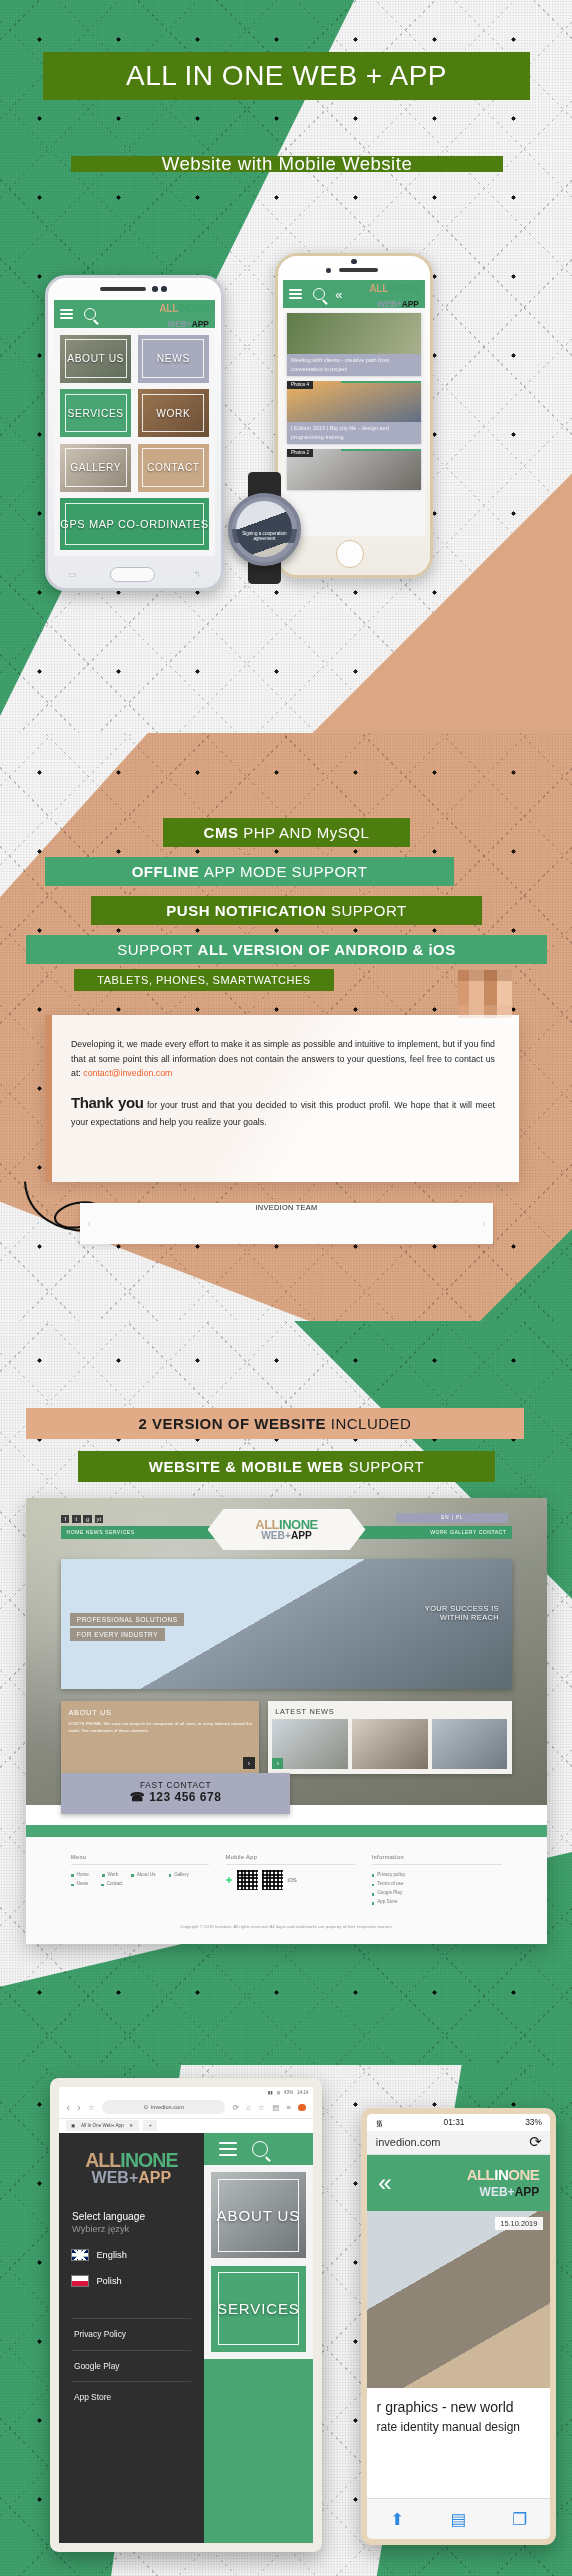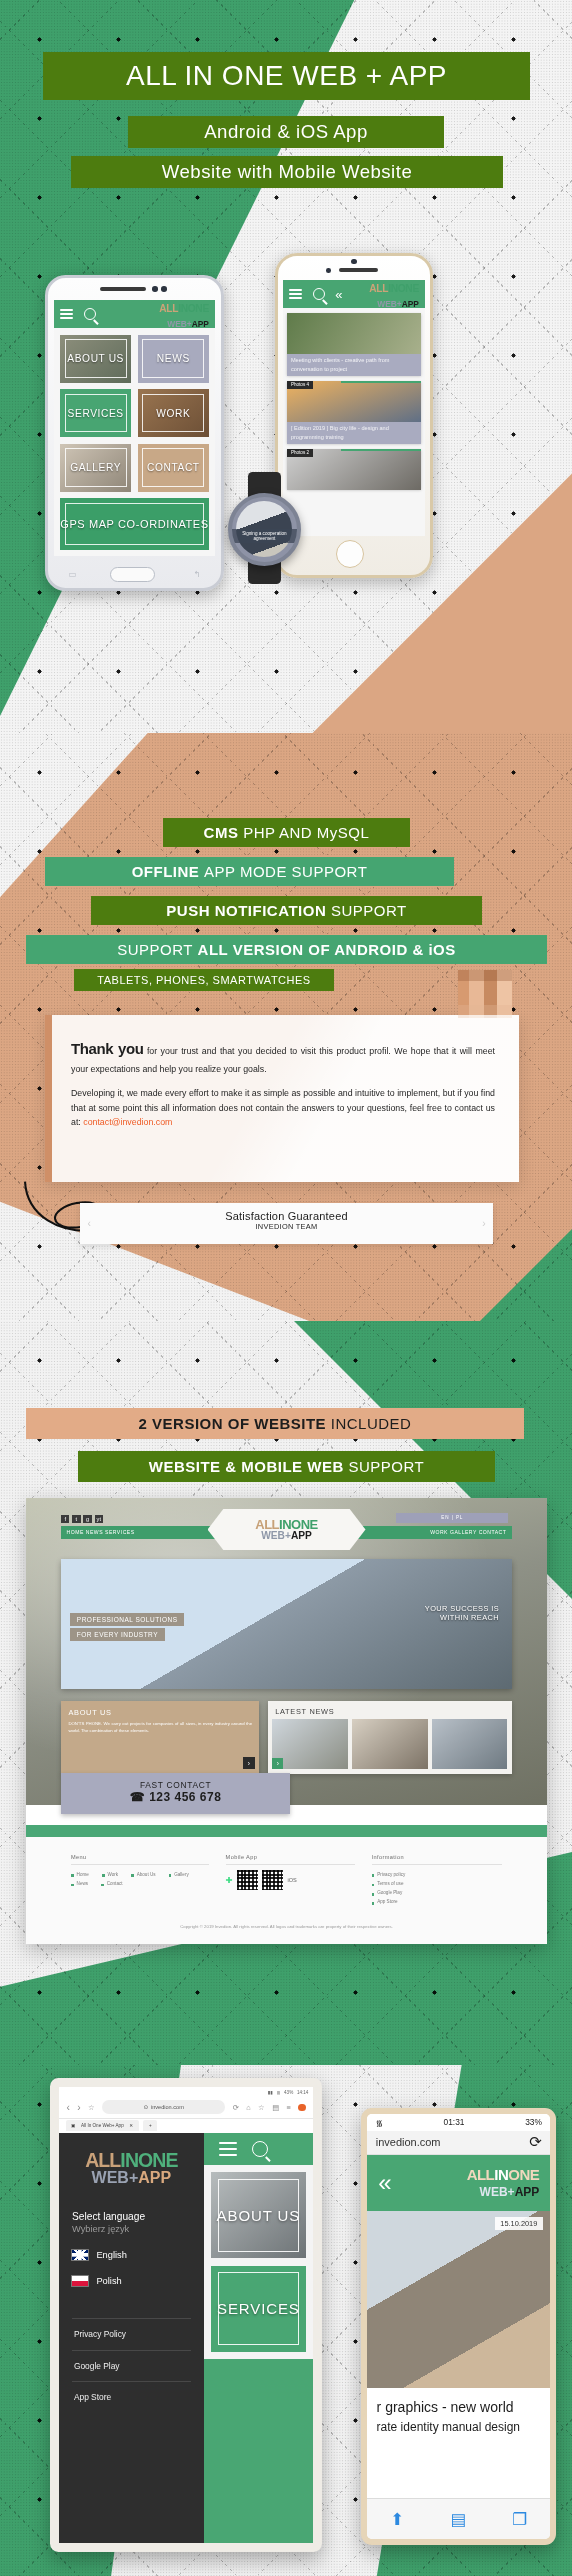--- a/index.html
+++ b/index.html
@@ -49,21 +49,21 @@
   .band {
     position:absolute; display:flex; align-items:center; justify-content:center;
     color:#fff; white-space:nowrap; letter-spacing:0.5px;
   }
   .band.dark { background:#4d7c0f; }
   .band.green { background:#45a571; }
   .band.peach { background:#e2ab87; color:#1d1d1d; }
 
   #b-title { left:43px; top:52px; width:487px; height:48px; font-size:28px; font-weight:300; }
   #b-sub1  { left:128px; top:116px; width:316px; height:32px; font-size:18.6px; font-weight:300; }
-  #b-sub2  { left:71px; top:156px; width:432px; height:32px; font-size:18.6px; font-weight:300; }
+  #b-sub2  { left:71px; top:156px; width:432px; height:16px; font-size:18.6px; font-weight:300; }
 
   
   .phone-android {
     position:absolute; left:45px; top:275px; width:179px; height:316px;
     background:linear-gradient(#fdfdfd,#e9eaee);
     border:3.7px solid #c9ccd4; border-radius:20.5px;
     box-shadow:0 4.6px 15px rgba(0,0,0,.28);
   }
   .pa-speaker { position:absolute; left:52px; top:9.3px; width:46px; height:3.7px; background:#3a3a3a; border-radius:1.9px; }
   .pa-cam  { position:absolute; left:104px; top:8.4px; width:5.6px; height:5.6px; background:#2d3440; border-radius:50%; }
@@ -341,21 +341,20 @@
 
 <section class="sec-head">
   <div class="bg-base"></div>
   <div class="green-wedge"></div>
   <div class="dotgrid"></div>
   <div class="diamonds"></div>
   <div class="diamond-dots"></div>
   <div class="peach-wedge"></div>
 
   <div class="band dark" id="b-title">ALL IN ONE WEB + APP</div>
-  <div class="band dark" id="b-sub1">Android &amp; iOS App</div>
   <div class="band dark" id="b-sub2">Website with Mobile Website</div>
 
   <div class="phone-android">
     <div class="pa-speaker"></div>
     <div class="pa-cam"></div>
     <div class="pa-cam2"></div>
     <div class="pa-screen">
       <div class="appbar">
         <span class="ic-burger">
             <i></i>
@@ -454,38 +453,37 @@
   <div class="band dark" id="f-tab">
     <span class="thin">TABLETS, PHONES, SMARTWATCHES</span>
   </div>
 
   <div class="thanks">
     <div class="accent-l"></div>
     <div class="pixelface"></div>
     <div class="sheen"></div>
     <div class="body">
       <p>
-        <span class="big">Thank you</span><span> for your trust and that you decided to visit this product profil. We hope that it will meet your expectations and help you realize your goals.</span>
+        <span>Developing it, we made every effort to make it as simple as possible and intuitive to implement, but if you find that at some point this all information does not contain the answers to your questions, feel free to contact us at: </span><span class="mail">contact@invedion.com</span>
       </p>
       <p>
-        <span>Developing it, we made every effort to make it as simple as possible and intuitive to implement, but if you find that at some point this all information does not contain the answers to your questions, feel free to contact us at: </span><span class="mail">contact@invedion.com</span>
+        <span class="big">Thank you</span><span> for your trust and that you decided to visit this product profil. We hope that it will meet your expectations and help you realize your goals.</span>
       </p>
     </div>
   </div>
 
   <svg class="squiggle" viewBox="0 0 120 70">
     <path d="M4 6 C6 42 40 64 86 58" fill="none" stroke="#111" stroke-width="2.2"></path>
     <ellipse cx="62" cy="42" rx="26" ry="13" fill="none" stroke="#111" stroke-width="2.2" transform="rotate(-10 62 42)"></ellipse>
     <path d="M72 56 L90 58 L74 66" fill="none" stroke="#111" stroke-width="2.2"></path>
   </svg>
 
   <div class="satis">
     <div class="arrow-l">‹</div>
     <div class="arrow-r">›</div>
-    <div class="t1">Satisfaction Guaranteed</div>
     <div class="t2">INVEDION TEAM</div>
   </div>
 </section>
 
 <section class="sec-web">
   <div class="green-wedge"></div>
   <div class="green-bot"></div>
   <div class="dotgrid"></div>
   <div class="diamonds"></div>
   <div class="diamond-dots"></div>

